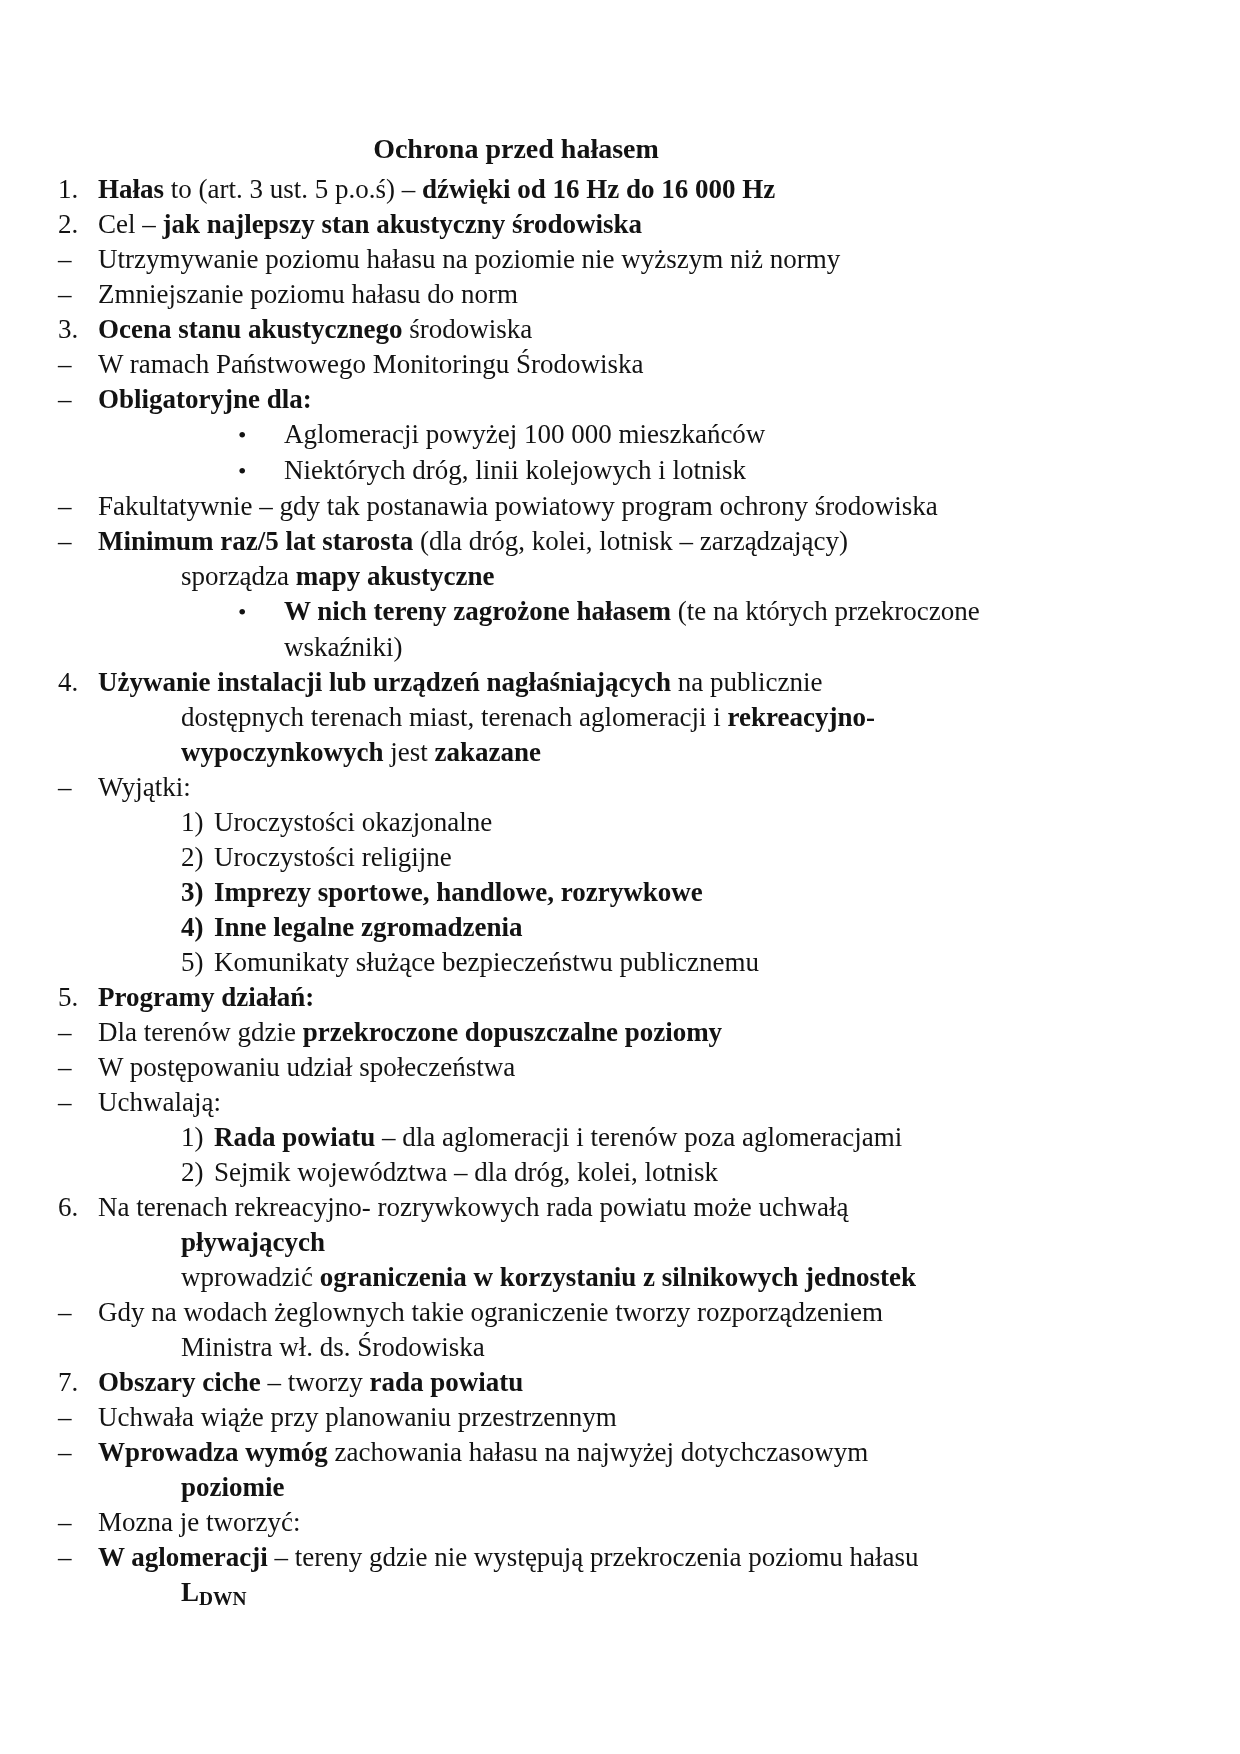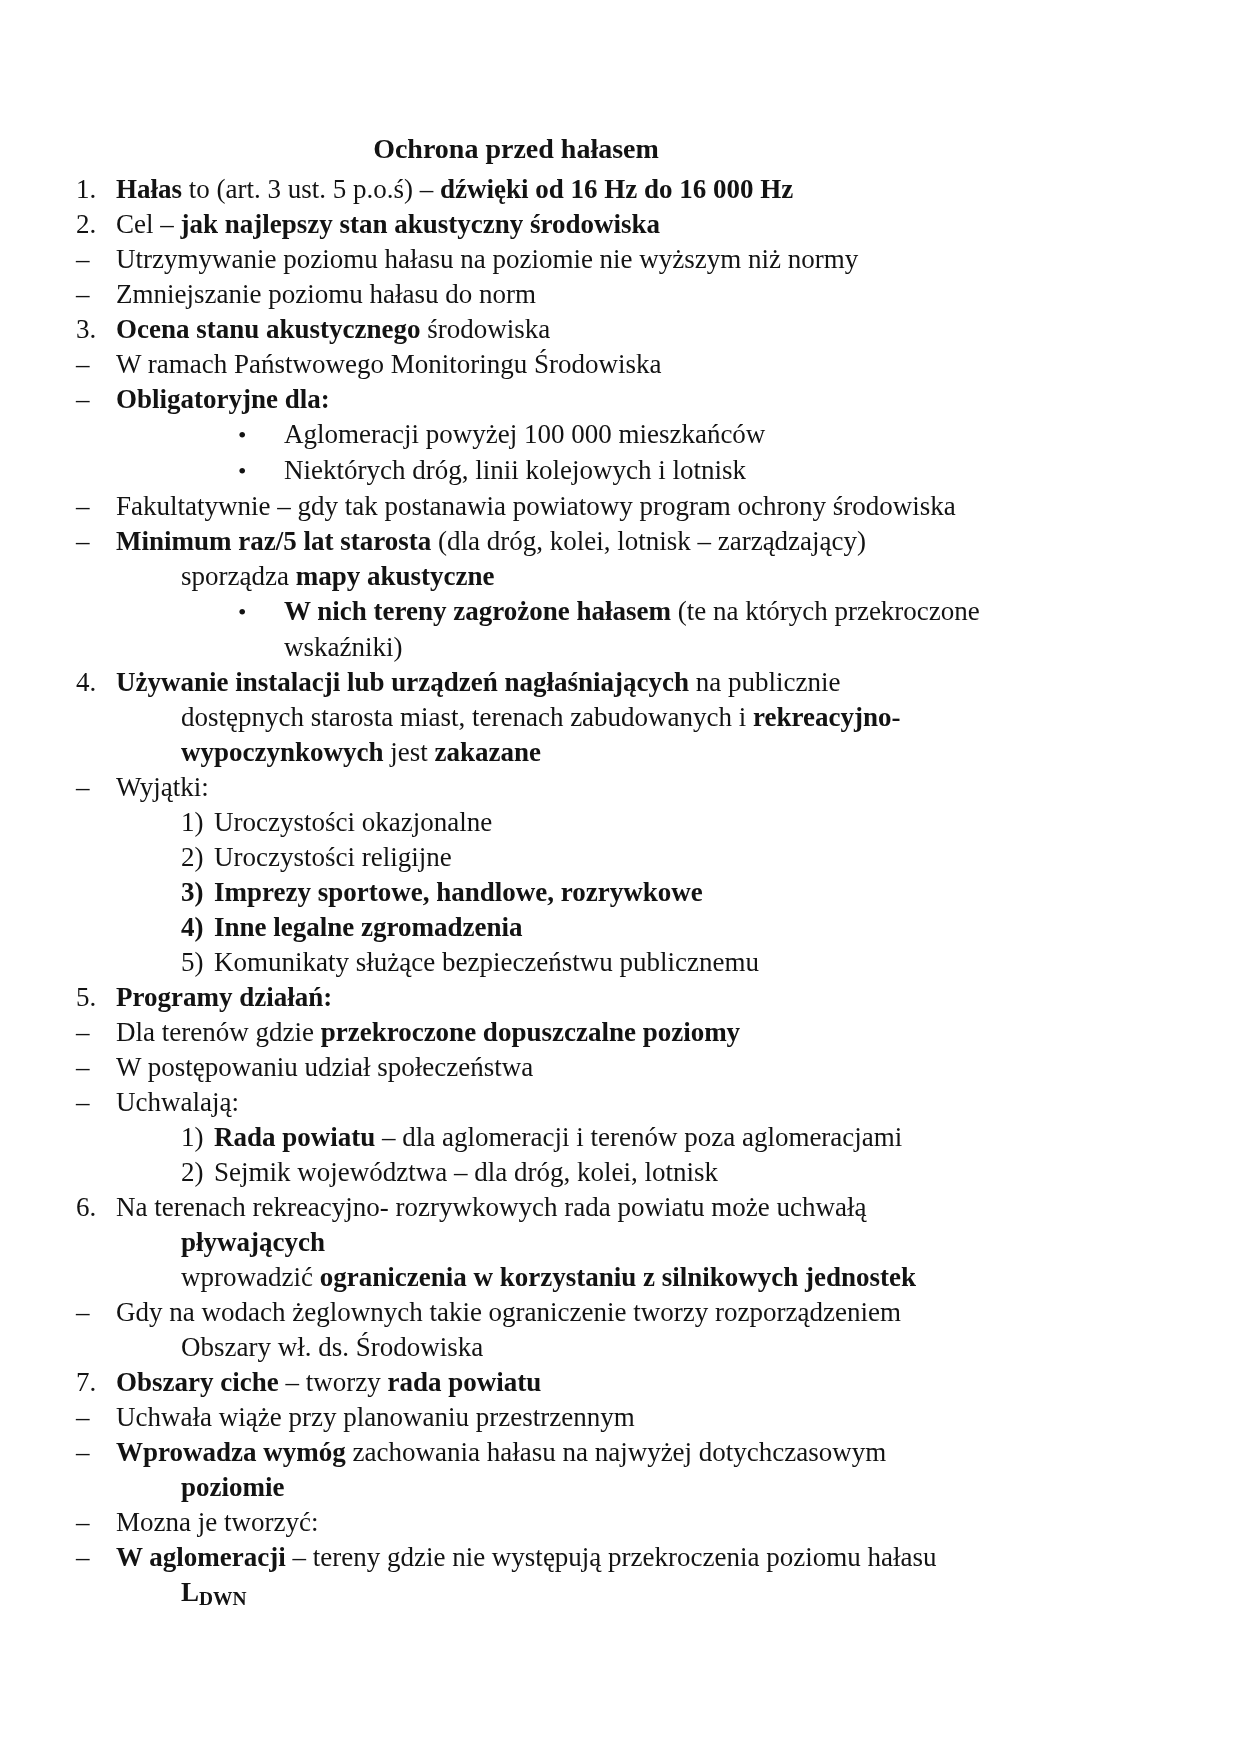--- a/index.html
+++ b/index.html
@@ -25,21 +25,21 @@
     font-size: 28px;
   }
   #doc-list {
     padding-top: 2px;
   }
   .row {
     line-height: 35px;
     white-space: pre;
   }
   .row .text { white-space: pre; }
-  .num,  .dash  { padding-left: 76px; }
+  .num,  .dash  { padding-left: 58px; }
   .cont1        { padding-left: 181px; }
   .subnum       { padding-left: 181px; }
   .bullet       { padding-left: 238px; }
   .cont3        { padding-left: 284px; }
   .num .marker, .dash .marker {
     display: inline-block;
     width: 40px;
   }
   .subnum .marker {
     display: inline-block;
@@ -71,39 +71,39 @@
       <div class="row dash"><span class="marker">–</span><span class="text"><span>W ramach Państwowego Monitoringu Środowiska</span></span></div>
       <div class="row dash"><span class="marker">–</span><span class="text"><b>Obligatoryjne dla:</b></span></div>
       <div class="row bullet"><span class="marker">•</span><span class="text"><span>Aglomeracji powyżej 100 000 mieszkańców</span></span></div>
       <div class="row bullet"><span class="marker">•</span><span class="text"><span>Niektórych dróg, linii kolejowych i lotnisk</span></span></div>
       <div class="row dash"><span class="marker">–</span><span class="text"><span>Fakultatywnie – gdy tak postanawia powiatowy program ochrony środowiska</span></span></div>
       <div class="row dash"><span class="marker">–</span><span class="text"><b>Minimum raz/5 lat starosta</b><span> (dla dróg, kolei, lotnisk – zarządzający)</span></span></div>
       <div class="row cont1"><span class="text"><span>sporządza </span><b>mapy akustyczne</b></span></div>
       <div class="row bullet"><span class="marker">•</span><span class="text"><b>W nich tereny zagrożone hałasem</b><span> (te na których przekroczone</span></span></div>
       <div class="row cont3"><span class="text"><span>wskaźniki)</span></span></div>
       <div class="row num"><span class="marker">4.</span><span class="text"><b>Używanie instalacji lub urządzeń nagłaśniających</b><span> na publicznie</span></span></div>
-      <div class="row cont1"><span class="text"><span>dostępnych starosta miast, terenach zabudowanych i </span><b>rekreacyjno-</b></span></div>
+      <div class="row cont1"><span class="text"><span>dostępnych terenach miast, terenach aglomeracji i </span><b>rekreacyjno-</b></span></div>
       <div class="row cont1"><span class="text"><b>wypoczynkowych</b><span> jest </span><b>zakazane</b></span></div>
       <div class="row dash"><span class="marker">–</span><span class="text"><span>Wyjątki:</span></span></div>
       <div class="row subnum"><span class="marker">1)</span><span class="text"><span>Uroczystości okazjonalne</span></span></div>
       <div class="row subnum"><span class="marker">2)</span><span class="text"><span>Uroczystości religijne</span></span></div>
       <div class="row subnum"><span class="marker b">3)</span><span class="text"><b>Imprezy sportowe, handlowe, rozrywkowe</b></span></div>
       <div class="row subnum"><span class="marker b">4)</span><span class="text"><b>Inne legalne zgromadzenia</b></span></div>
       <div class="row subnum"><span class="marker">5)</span><span class="text"><span>Komunikaty służące bezpieczeństwu publicznemu</span></span></div>
       <div class="row num"><span class="marker">5.</span><span class="text"><b>Programy działań:</b></span></div>
       <div class="row dash"><span class="marker">–</span><span class="text"><span>Dla terenów gdzie </span><b>przekroczone dopuszczalne poziomy</b></span></div>
       <div class="row dash"><span class="marker">–</span><span class="text"><span>W postępowaniu udział społeczeństwa</span></span></div>
       <div class="row dash"><span class="marker">–</span><span class="text"><span>Uchwalają:</span></span></div>
       <div class="row subnum"><span class="marker">1)</span><span class="text"><b>Rada powiatu</b><span> – dla aglomeracji i terenów poza aglomeracjami</span></span></div>
       <div class="row subnum"><span class="marker">2)</span><span class="text"><span>Sejmik województwa – dla dróg, kolei, lotnisk</span></span></div>
       <div class="row num"><span class="marker">6.</span><span class="text"><span>Na terenach rekreacyjno- rozrywkowych rada powiatu może uchwałą</span></span></div>
       <div class="row cont1"><span class="text"><b>pływających</b></span></div>
       <div class="row cont1"><span class="text"><span>wprowadzić </span><b>ograniczenia w korzystaniu z silnikowych jednostek</b></span></div>
       <div class="row dash"><span class="marker">–</span><span class="text"><span>Gdy na wodach żeglownych takie ograniczenie tworzy rozporządzeniem</span></span></div>
-      <div class="row cont1"><span class="text"><span>Obszary wł. ds. Środowiska</span></span></div>
+      <div class="row cont1"><span class="text"><span>Ministra wł. ds. Środowiska</span></span></div>
       <div class="row num"><span class="marker">7.</span><span class="text"><b>Obszary ciche</b><span> – tworzy </span><b>rada powiatu</b></span></div>
       <div class="row dash"><span class="marker">–</span><span class="text"><span>Uchwała wiąże przy planowaniu przestrzennym</span></span></div>
       <div class="row dash"><span class="marker">–</span><span class="text"><b>Wprowadza wymóg</b><span> zachowania hałasu na najwyżej dotychczasowym</span></span></div>
       <div class="row cont1"><span class="text"><b>poziomie</b></span></div>
       <div class="row dash"><span class="marker">–</span><span class="text"><span>Mozna je tworzyć:</span></span></div>
       <div class="row dash"><span class="marker">–</span><span class="text"><b>W aglomeracji</b><span> – tereny gdzie nie występują przekroczenia poziomu hałasu</span></span></div>
       <div class="row cont1"><span class="text"><b>L</b><b class="subscript">DWN</b></span></div>
     </div>
 </div>
 

